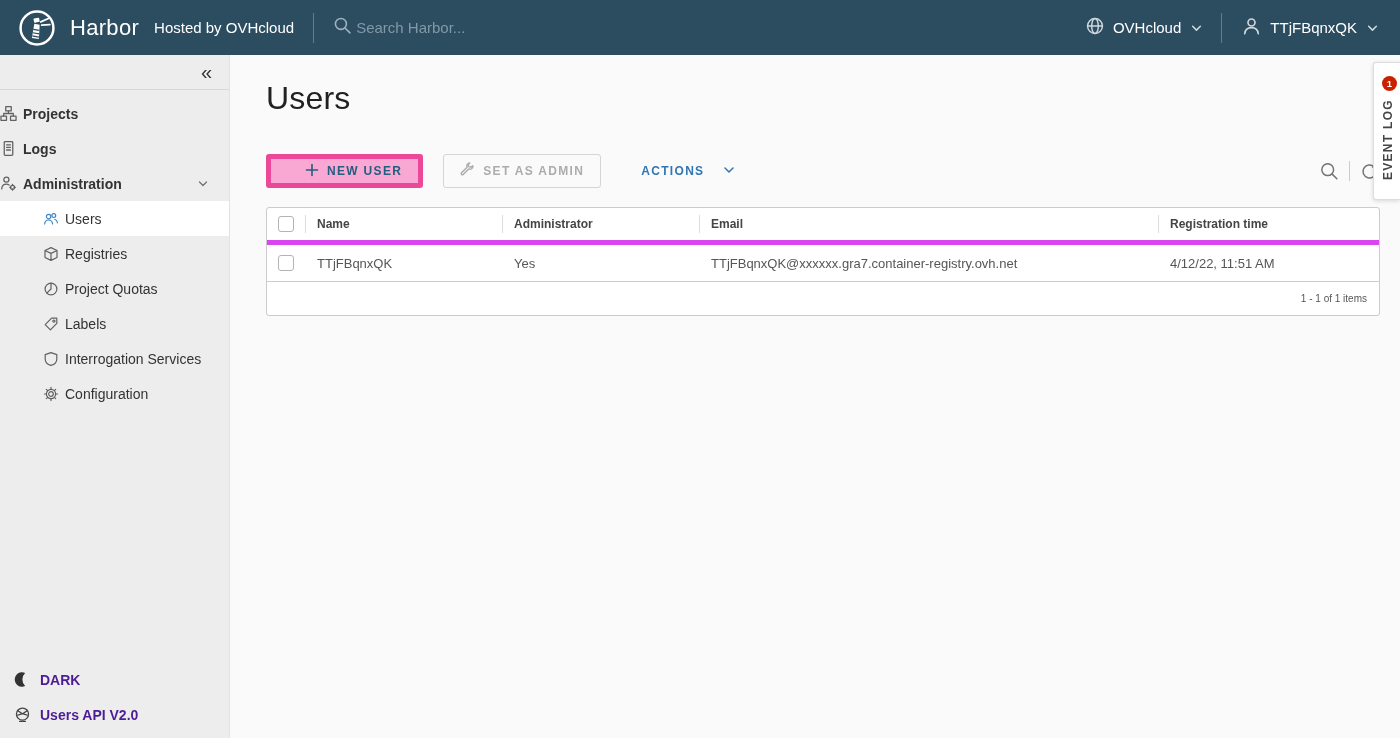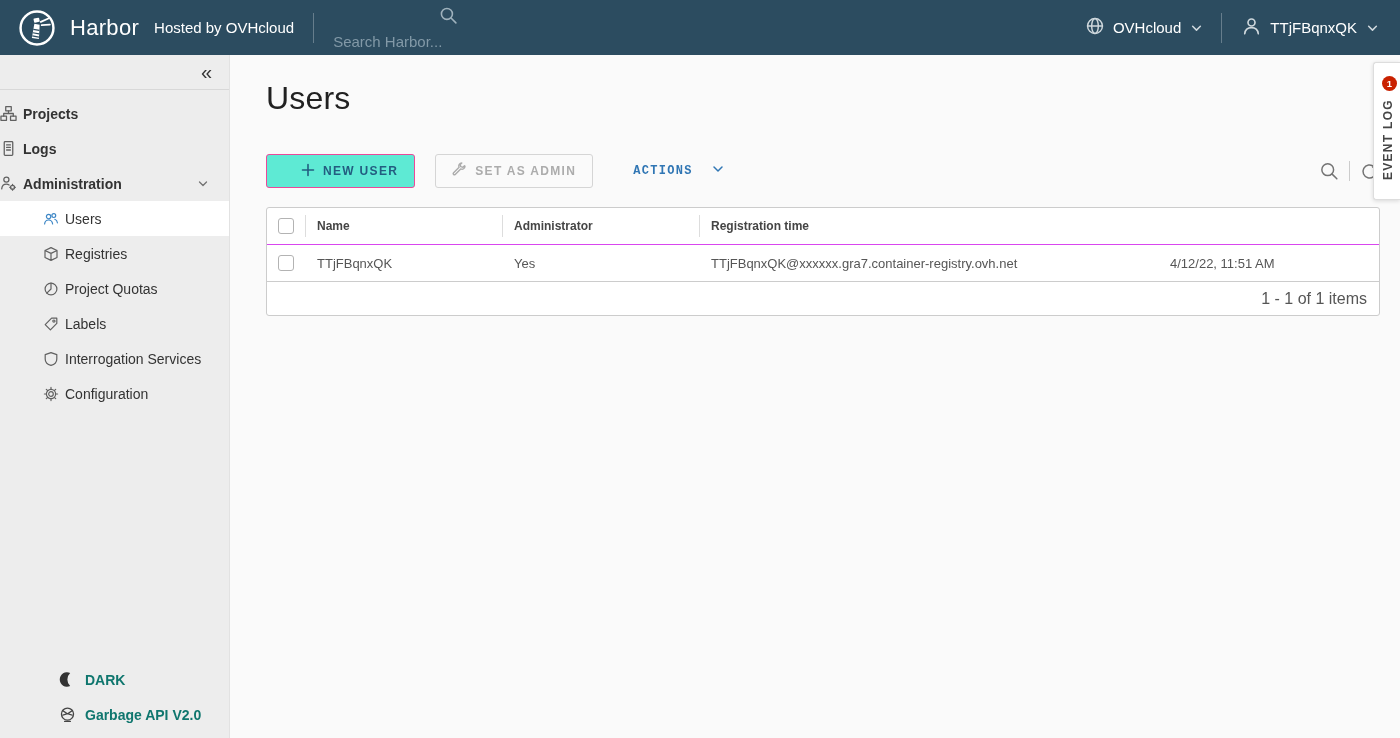--- a/index.html
+++ b/index.html
@@ -13,21 +13,21 @@
 
   
   .app-header {
     position: absolute; top: 0; left: 0; right: 0; height: 55px;
     background: #2c4c60; display: flex; align-items: center; color: #fff;
   }
   .logo-wrap { margin-left: 18px; width: 38px; height: 38px; flex: 0 0 auto; }
   .brand-name { font-size: 22px; font-weight: 400; margin-left: 14px; letter-spacing: .3px; }
   .brand-sub { font-size: 15px; font-weight: 400; margin-left: 15px; }
   .hdr-vdiv { width: 1px; height: 30px; background: rgba(255,255,255,.28); margin: 0 19px; }
-  .hdr-search { display: flex; align-items: center; gap: 4px; flex-direction: column; }
+  .hdr-search { display: flex; align-items: center; gap: 4px; }
   .hdr-search svg { flex: 0 0 auto; }
   .hdr-search input {
     background: transparent; border: none; outline: none;
     color: #fff; font-size: 15px; width: 230px; font-family: inherit;
   }
   .hdr-search input::placeholder { color: #8299a7; }
   .hdr-right { margin-left: auto; display: flex; align-items: center; margin-right: 22px; }
   .hdr-item { display: flex; align-items: center; gap: 8px; font-size: 15px; cursor: pointer; }
   .hdr-item .caret { margin-left: 2px; margin-top: 2px; }
 
@@ -49,71 +49,71 @@
   .nav-item.top { font-weight: 600; }
   .nav-item.sub { padding-left: 42px; font-weight: 400; }
   .nav-item.active { background: #ffffff; }
   .nav-icon { width: 17px; height: 17px; flex: 0 0 auto; display: flex; align-items: center; justify-content: center; }
   .nav-icon svg { stroke: #616161; fill: none; stroke-width: 1.2; stroke-linecap: round; stroke-linejoin: round; }
   .nav-item.active .nav-icon svg { stroke: #3e87c6; }
   .nav-caret { margin-left: auto; margin-right: 20px; display: flex; }
   .sidebar-bottom { position: absolute; bottom: 6px; left: 0; right: 0; }
   .bottom-item {
     height: 35px; display: flex; align-items: center; gap: 9px;
-    padding-left: 14px; font-size: 14px; font-weight: 600; color: #0f766e; cursor: pointer; margin-left: 45px;
+    padding-left: 14px; font-size: 14px; font-weight: 600; color: #4c1d95; cursor: pointer;
   }
   .bottom-item .nav-icon svg { stroke: #444; }
 
   
   .main { position: absolute; left: 231px; top: 55px; right: 0; bottom: 0; background: #fafafa; }
   .page-title {
     position: absolute; left: 35px; top: 25px;
     font-size: 32px; font-weight: 300; color: #212121; letter-spacing: .2px;
   }
   .toolbar {
     position: absolute; left: 35px; right: 20px; top: 98px; height: 36px;
     display: flex; align-items: center;
   }
   .btn {
     height: 34px; border-radius: 3px; font-size: 12px; font-weight: 600;
     letter-spacing: .11em; padding: 0 16px; display: inline-flex; align-items: center;
     gap: 8px; cursor: pointer; background: transparent; font-family: inherit;
     text-transform: uppercase; white-space: nowrap;
   }
-  .btn-primary-outline { border: 1px solid #ec4899; color: #235d80; background: #5eead4; padding-left: 34px; }
+  .btn-primary-outline { border: 5px solid #ec4899; color: #235d80; background: #f9a8d4; padding-left: 34px; }
   .btn-disabled { border: 1px solid #d5d5d5; color: #acacac; margin-left: 20px; cursor: default; background: transparent; }
-  .btn-flat { border: none; color: #3076b4; margin-left: 24px; gap: 18px; font-family: Liberation Mono, monospace; }
+  .btn-flat { border: none; color: #3076b4; margin-left: 24px; gap: 18px; }
   .toolbar-right { margin-left: auto; display: flex; align-items: center; gap: 9px; }
   .icon-btn { background: none; border: none; cursor: pointer; display: flex; padding: 0; }
   .tb-vdiv { width: 1px; height: 20px; background: #ccc; }
 
   
   .datagrid {
     position: absolute; left: 35px; top: 152px; width: 1114px;
     background: #fff; border: 1px solid #ccc; border-radius: 3px;
   }
   .dg-grid { display: grid; grid-template-columns: 38px 197px 197px 459px 1fr; align-items: center; }
-  .dg-header { height: 37px; border-bottom: 1px solid #d946ef; }
+  .dg-header { height: 37px; border-bottom: 5px solid #d946ef; }
   .dg-hcell {
     position: relative; height: 100%; display: flex; align-items: center;
     padding-left: 12px; font-size: 12px; font-weight: 600; color: #454545;
   }
   .dg-hcell.sep::before {
     content: ""; position: absolute; left: 0; top: 7px; bottom: 7px; width: 1px; background: #ddd;
   }
   .dg-row { height: 37px; border-bottom: 1px solid #ccc; font-size: 13px; color: #565656; }
   .dg-cell { padding-left: 12px; overflow: hidden; white-space: nowrap; }
   .dg-checkcell { display: flex; justify-content: center; align-items: center; height: 100%; }
   .checkbox {
     width: 16px; height: 16px; border: 1px solid #b3b3b3; border-radius: 3px;
     background: #fff; cursor: pointer;
   }
   .dg-footer {
     height: 33px; display: flex; align-items: center; justify-content: flex-end;
-    padding-right: 12px; font-size: 16px; color: #565656;
+    padding-right: 12px; font-size: 10px; color: #565656;
   }
 
   
   .event-tab {
     position: absolute; top: 62px; right: 0; width: 27px; height: 138px;
     background: #fff; border: 1px solid #ddd; border-right: none;
     border-radius: 3px 0 0 3px; box-shadow: 0 1px 4px rgba(0,0,0,.14);
     cursor: pointer;
   }
   .event-tab-label {
@@ -305,21 +305,21 @@
       </span>
       <span>DARK</span>
     </div>
     <div class="bottom-item">
       <span class="nav-icon">
         <svg viewBox="0 0 16 16" width="17" height="17">
           <circle cx="8" cy="7.6" r="5.7"></circle>
           <path d="M3.7 4.4 c2.6 2.4 5.9 3.8 8.7 4.2 M12.3 4.4 C9.7 6.8 6.4 8.2 3.6 8.6 M5.3 14.5 H10.7"></path>
         </svg>
       </span>
-      <span>Garbage API V2.0</span>
+      <span>Users API V2.0</span>
     </div>
   </div>
 </nav>
 
 <main class="main">
   <h1 class="page-title">Users</h1>
 
   <div class="toolbar">
     <button class="btn btn-primary-outline">
       <span>
@@ -362,20 +362,21 @@
     </div>
   </div>
 
   <section class="datagrid">
     <div class="dg-grid dg-header">
       <div class="dg-checkcell">
         <span class="checkbox"></span>
       </div>
       <div class="dg-hcell sep">Name</div>
       <div class="dg-hcell sep">Administrator</div>
+      <div class="dg-hcell sep">Email</div>
       <div class="dg-hcell sep">Registration time</div>
     </div>
     <div class="dg-grid dg-row">
       <div class="dg-checkcell">
         <span class="checkbox"></span>
       </div>
       <div class="dg-cell">TTjFBqnxQK</div>
       <div class="dg-cell">Yes</div>
       <div class="dg-cell">TTjFBqnxQK@xxxxxx.gra7.container-registry.ovh.net</div>
       <div class="dg-cell">4/12/22, 11:51 AM</div>

